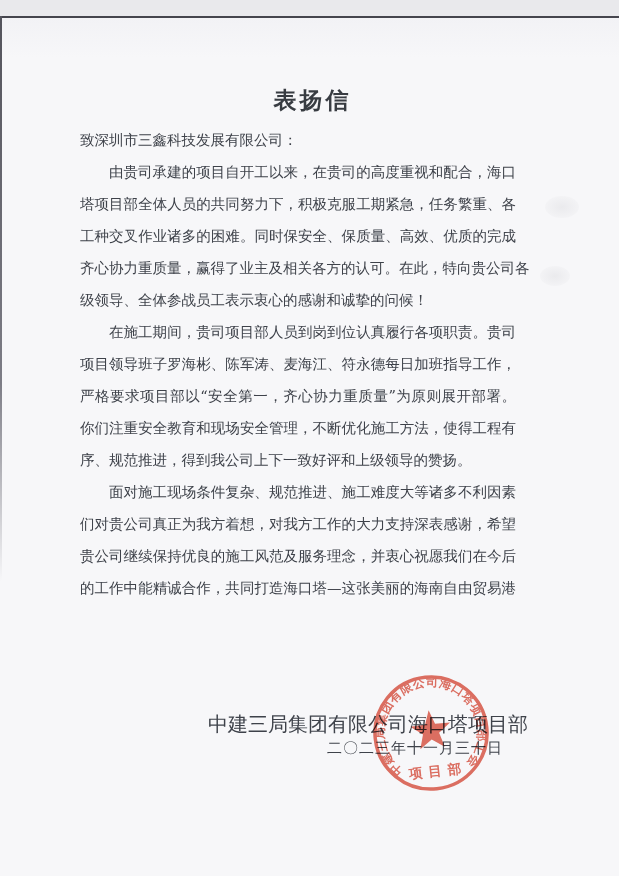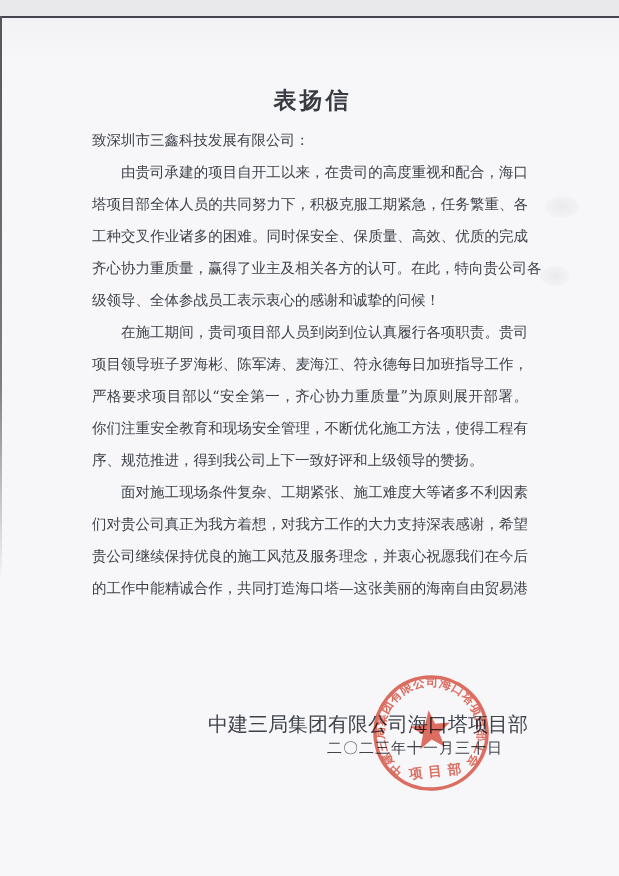--- a/index.html
+++ b/index.html
@@ -14,21 +14,21 @@
   }
   .edge-top{position:absolute;top:0;left:0;right:0;height:2px;background:#45454d;}
   .edge-left{position:absolute;top:0;left:0;width:2px;height:565px;
     background:linear-gradient(180deg,#54545c 0%,#7d7d86 65%,rgba(125,125,134,0) 100%);}
   .title{
     position:absolute;top:68px;left:3px;width:100%;
     text-align:center;font-size:23px;font-weight:600;letter-spacing:3px;
     line-height:32px;margin:0;color:#383c42;
   }
   .content{
-    position:absolute;top:108px;left:92px;width:436px;
+    position:absolute;top:108px;left:80px;width:436px;
     font-size:14.5px;line-height:32px;
   }
   .bline{
     height:32px;white-space:nowrap;
     text-align:justify;text-align-last:justify;
   }
   .bline.sal,.bline.end{text-align-last:left;}
   .bline.ind{text-indent:2em;}
   .signature{
     position:absolute;top:692px;left:92px;width:436px;
@@ -64,21 +64,21 @@
     <div class="bline ind">由贵司承建的项目自开工以来，在贵司的高度重视和配合，海口</div>
     <div class="bline">塔项目部全体人员的共同努力下，积极克服工期紧急，任务繁重、各</div>
     <div class="bline">工种交叉作业诸多的困难。同时保安全、保质量、高效、优质的完成</div>
     <div class="bline">齐心协力重质量，赢得了业主及相关各方的认可。在此，特向贵公司各</div>
     <div class="bline end">级领导、全体参战员工表示衷心的感谢和诚挚的问候！</div>
     <div class="bline ind">在施工期间，贵司项目部人员到岗到位认真履行各项职责。贵司</div>
     <div class="bline">项目领导班子罗海彬、陈军涛、麦海江、符永德每日加班指导工作，</div>
     <div class="bline">严格要求项目部以“安全第一，齐心协力重质量”为原则展开部署。</div>
     <div class="bline">你们注重安全教育和现场安全管理，不断优化施工方法，使得工程有</div>
     <div class="bline end">序、规范推进，得到我公司上下一致好评和上级领导的赞扬。</div>
-    <div class="bline ind">面对施工现场条件复杂、工期紧张、施工难度大等诸多不利因素</div>
+    <div class="bline ind">面对施工现场条件复杂、规范推进、施工难度大等诸多不利因素</div>
     <div class="bline">们对贵公司真正为我方着想，对我方工作的大力支持深表感谢，希望</div>
     <div class="bline">贵公司继续保持优良的施工风范及服务理念，并衷心祝愿我们在今后</div>
     <div class="bline">的工作中能精诚合作，共同打造海口塔—这张美丽的海南自由贸易港</div>
   </div>
 
   <div class="signature">中建三局集团有限公司海口塔项目部</div>
   <div class="dateline">二〇二三年十一月三十日</div>
 
   <svg class="stamp" width="158" height="158" viewBox="0 0 158 158">
     <g transform="rotate(-6 79 79)">

